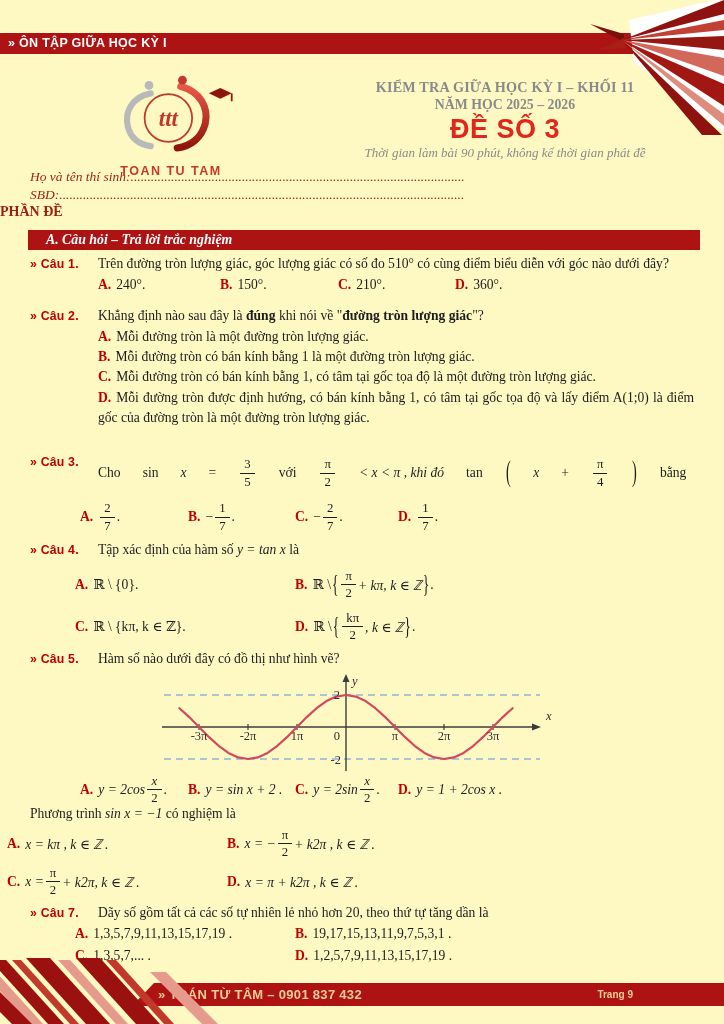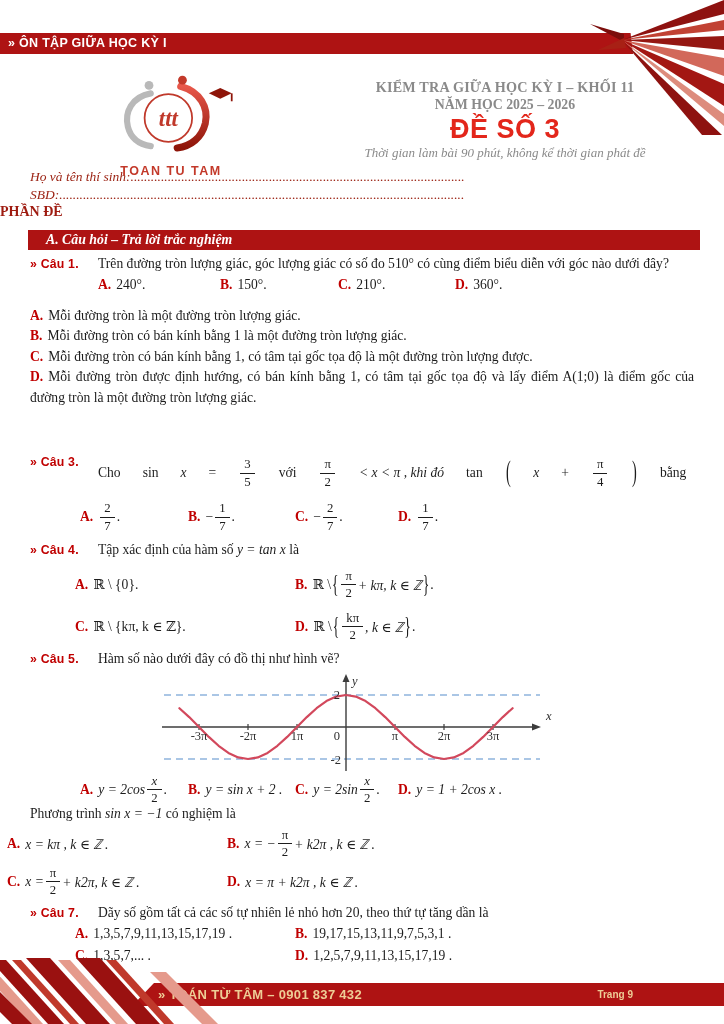--- a/index.html
+++ b/index.html
@@ -1,17 +1,17 @@
 <!DOCTYPE html>
 <html><head>
 <meta charset="utf-8">
 <style>
   *{margin:0;padding:0;box-sizing:border-box}
   html,body{background:#e8e8e8}
-  .page{position:relative;width:724px;height:1024px;background:#ffffff;overflow:hidden;
+  .page{position:relative;width:724px;height:1024px;background:#fef9c3;overflow:hidden;
         font-family:"Liberation Serif","DejaVu Serif",serif;color:#1c1c1c;font-size:13.6px;margin:0 auto}
   
   .banner{position:absolute;top:33px;left:0;width:100%;height:21px;background:#ae1313;z-index:1}
   .banner span{display:block;line-height:21px;padding-left:8px;color:#ffffff;
         font-family:"Liberation Sans","DejaVu Sans",sans-serif;font-weight:bold;font-size:12.5px;letter-spacing:.3px}
   .fan{position:absolute;top:0;right:0;width:150px;height:135px;z-index:2}
   
   .logo{position:absolute;left:92px;top:74px;width:158px;text-align:center}
   .logocap{margin-top:-2px;font-family:"Liberation Sans","DejaVu Sans",sans-serif;font-weight:bold;
         font-size:12.5px;color:#c3392a;letter-spacing:1.5px}
@@ -149,24 +149,26 @@
           </div>
         <div class="opt">
             <span class="ol">D.</span>
             <span>360°.</span>
           </div>
       </div>
     </div>
   </div>
 
   <div class="q" style="top:306px">
+    <div class="qm">» Câu 2.</div>
     <div class="qb optblock">
+      <div class="stem"><span>Khẳng định nào sau đây là </span><span class="bold">đúng</span><span> khi nói về "</span><span class="bold">đường tròn lượng giác</span><span>"?</span></div>
       <div class="opt"><span class="ol">A.</span><span>Mỗi đường tròn là một đường tròn lượng giác.</span></div>
       <div class="opt"><span class="ol">B.</span><span>Mỗi đường tròn có bán kính bằng 1 là một đường tròn lượng giác.</span></div>
-      <div class="opt"><span class="ol">C.</span><span>Mỗi đường tròn có bán kính bằng 1, có tâm tại gốc tọa độ là một đường tròn lượng được.</span></div>
+      <div class="opt"><span class="ol">C.</span><span>Mỗi đường tròn có bán kính bằng 1, có tâm tại gốc tọa độ là một đường tròn lượng giác.</span></div>
       <div class="opt"><span class="ol">D.</span><span>Mỗi đường tròn được định hướng, có bán kính bằng 1, có tâm tại gốc tọa độ và lấy điểm A(1;0) là điểm gốc của đường tròn là một đường tròn lượng giác.</span></div>
     </div>
   </div>
 
   <div class="q" style="top:452px">
     <div class="qm">» Câu 3.</div>
     <div class="qb">
       <div class="stem mathline">
         <span>Cho</span>
         <span>sin</span>

